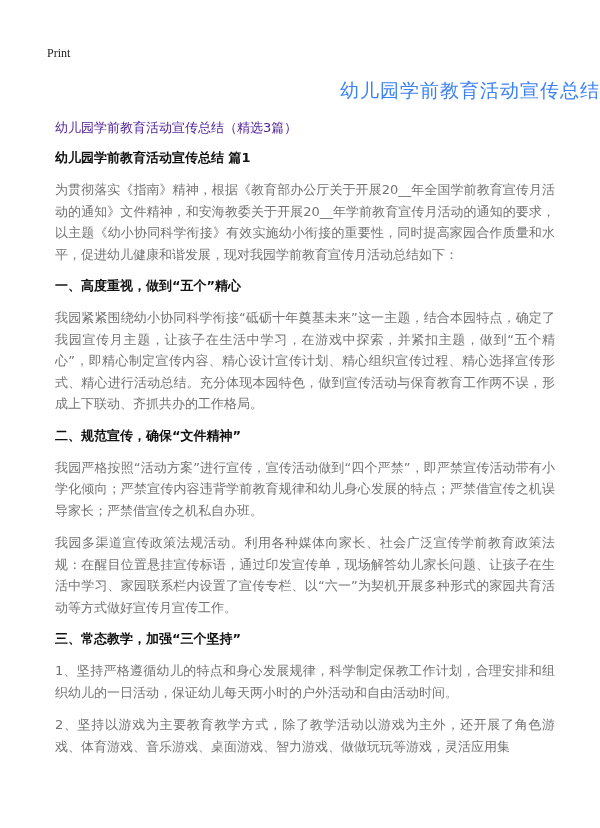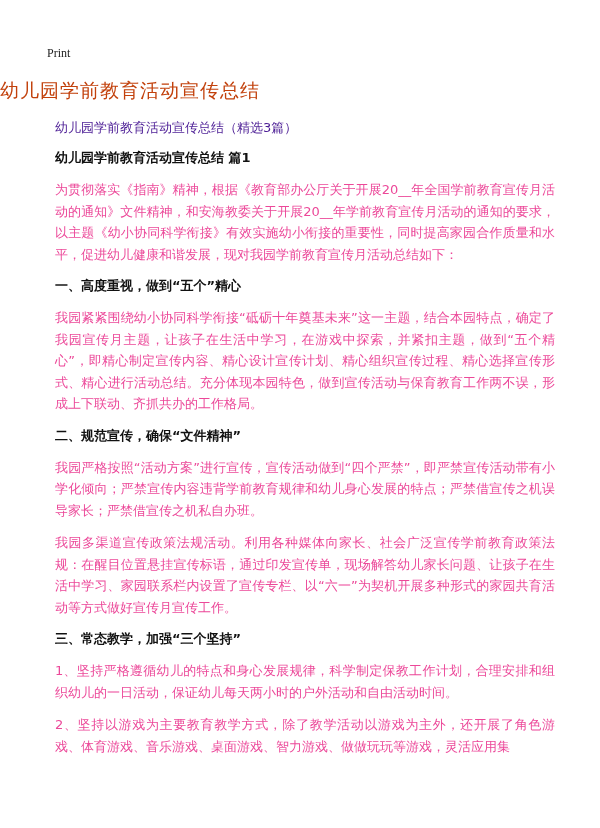--- a/index.html
+++ b/index.html
@@ -1,24 +1,24 @@
 <!DOCTYPE html>
 <html><head>
 <meta charset="utf-8">
 <style>
   html, body { margin:0; padding:0; background:#ffffff; }
   body { width:600px; height:828px; overflow:hidden; position:relative; color:#1a1a1a;
          font-family: "DejaVu Sans", "Liberation Sans", sans-serif; }
   .page { position:absolute; left:0; top:0; width:600px; height:828px;border-radius:13px; }
   .print { position:absolute; left:47px; top:46px; font-family:"Liberation Serif", serif; font-size:12px; color:#222; }
-  .title { position:absolute; left:0; width:600px; top:78px; text-align:left; font-size:19px; letter-spacing:1px; color:#c2410c; }
+  .title { position:absolute; left:0; width:600px; top:78px; text-align:right; font-size:19px; letter-spacing:1px; color:#3b82f6; }
   .content { position:absolute; left:55px; top:118px; width:500px; }
   .subtitle { font-size:13px; line-height:20px; margin:0 0 10px 0; color:#4c1d95; }
   .h { font-size:13px; font-weight:bold; line-height:20px; margin:0 0 11px 0; color:#111; }
-  .p { font-size:13px; line-height:21.5px; margin:0 0 11px 0; color:#ec4899; text-align:justify; word-break:break-all; }
+  .p { font-size:13px; line-height:21.5px; margin:0 0 11px 0; color:#737373; text-align:justify; word-break:break-all; }
   .h.sec { margin-top:8px; }
 </style>
 </head>
 <body>
 
 <div class="page">
   <div class="print">Print</div>
   <div class="title">幼儿园学前教育活动宣传总结</div>
 
   <div class="content">

